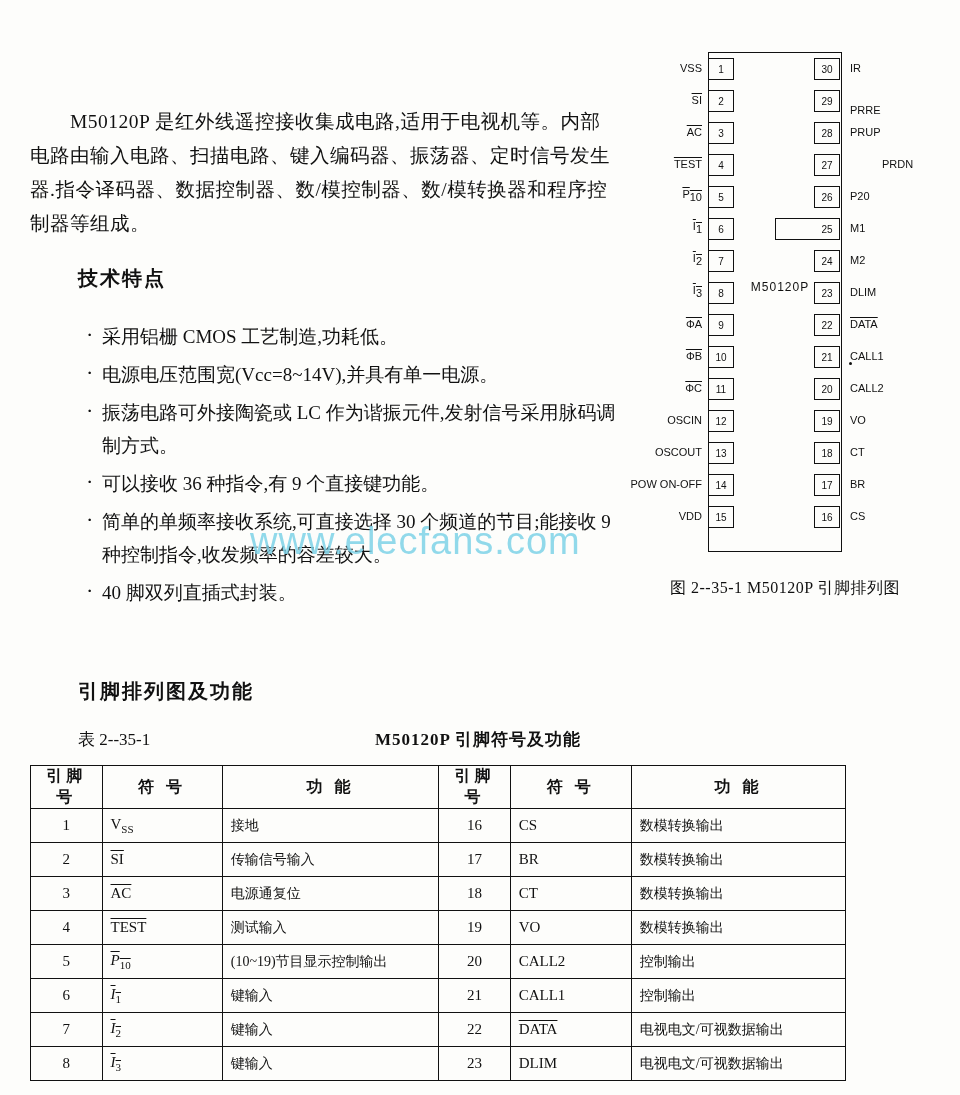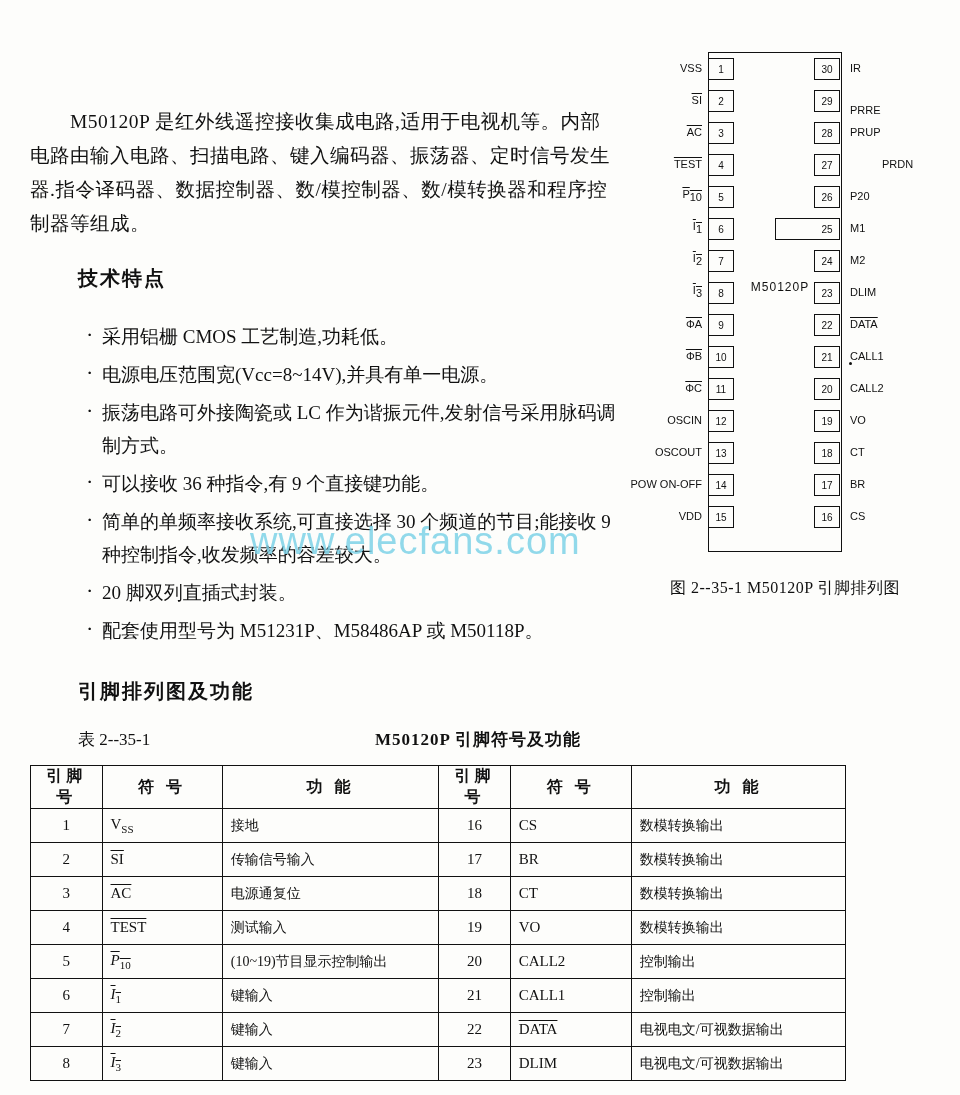--- a/index.html
+++ b/index.html
@@ -228,22 +228,21 @@
 
   <div class="intro">M50120P 是红外线遥控接收集成电路,适用于电视机等。内部电路由输入电路、扫描电路、键入编码器、振荡器、定时信号发生器.指令译码器、数据控制器、数/模控制器、数/模转换器和程序控制器等组成。</div>
 
   <div class="feat-title">技术特点</div>
   <div class="feature-list">
     <div class="item">采用铝栅 CMOS 工艺制造,功耗低。</div>
     <div class="item">电源电压范围宽(Vcc=8~14V),并具有单一电源。</div>
     <div class="item">振荡电路可外接陶瓷或 LC 作为谐振元件,发射信号采用脉码调制方式。</div>
     <div class="item">可以接收 36 种指令,有 9 个直接键功能。</div>
     <div class="item">简单的单频率接收系统,可直接选择 30 个频道的节目;能接收 9 种控制指令,收发频率的容差较大。</div>
-    <div class="item">20 脚双列直插式封装。</div>
-    <div class="item">配套使用型号为 M51231P、M58486AP 或 M50118P。</div>
+    <div class="item">40 脚双列直插式封装。</div>
   </div>
 
   <div class="watermark">www.elecfans.com</div>
 
   <div class="chip-area">
     <div class="chip-body"></div>
     <div class="chip-label">M50120P</div>
     <div class="chip-dot"></div>
     <div id="pins-left">
         <div class="pin left" style="top: 18px;">1</div>

